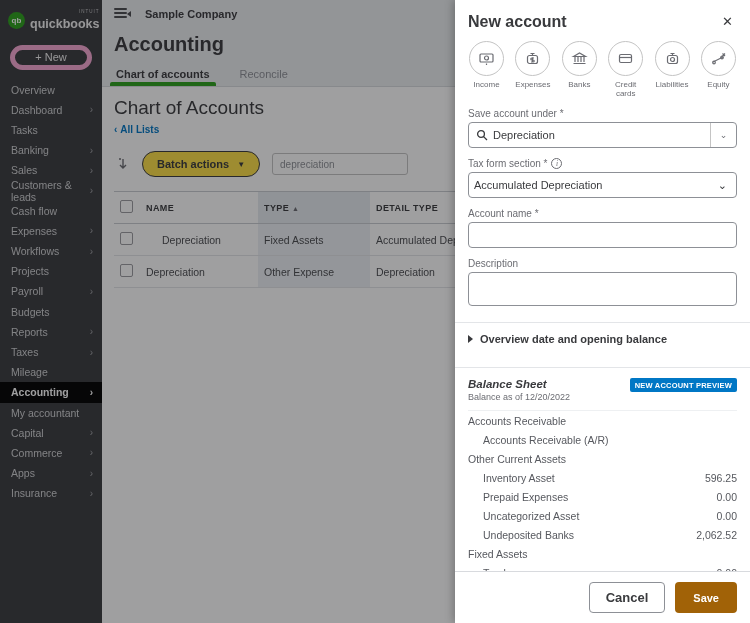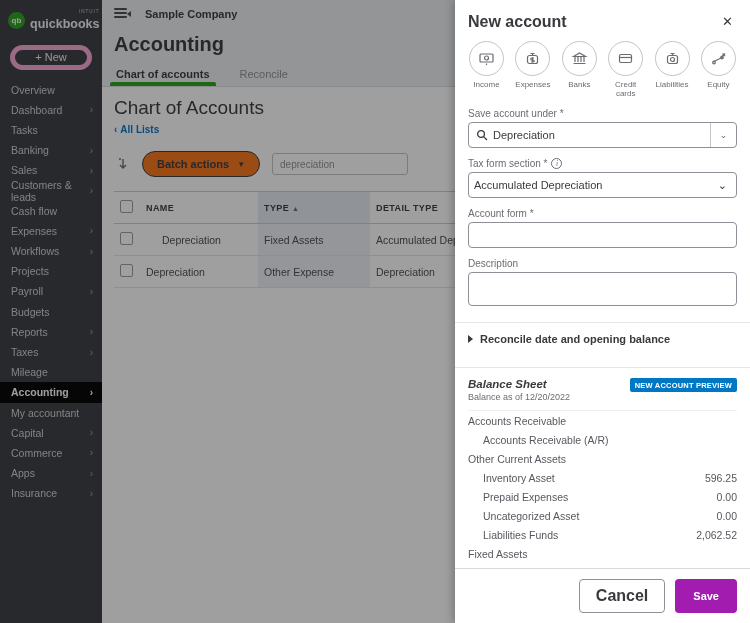--- a/index.html
+++ b/index.html
@@ -31,21 +31,21 @@
   .page-title { font-size:20px; font-weight:bold; color:#393a3d; padding:6px 12px 8px 12px; }
   .tabs { display:flex; gap:26px; padding:0 12px; border-bottom:1px solid #d8dade; }
   .tab { font-size:11px; padding:4px 2px 6px 2px; color:#8d9096; position:relative; cursor:pointer; }
   .tab.active { color:#393a3d; font-weight:bold; }
   .tab.active::after { content:""; position:absolute; left:-4px; right:-4px; bottom:0; height:4px; background:#2ca01c; border-radius:2px 2px 0 0; }
   .card { background:#fff; height:calc(100% - 86px); padding:10px 0 0 12px; }
   .section-title { font-size:19px; color:#393a3d; }
   .back-link { font-size:10px; font-weight:bold; color:#0077c5; margin-top:3px; display:inline-flex; align-items:center; gap:3px; cursor:pointer; }
   .controls { display:flex; align-items:center; gap:12px; margin:14px 0 14px 2px; }
   .filter-ico { width:14px; height:14px; color:#6b6c72; }
-  .batch-btn { display:flex; align-items:center; gap:8px; border:1.5px solid #393a3d; border-radius:15px; height:26px; padding:0 14px; font-size:11px; font-weight:bold; color:#393a3d; background:#f97316; cursor:pointer; font-family:inherit; }
+  .batch-btn { display:flex; align-items:center; gap:8px; border:1.5px solid #393a3d; border-radius:15px; height:26px; padding:0 14px; font-size:11px; font-weight:bold; color:#393a3d; background:#fde047; cursor:pointer; font-family:inherit; }
   .batch-btn .caret { font-size:8px; }
   .search-box { width:136px; height:22px; border:1px solid #c4c4c4; border-radius:3px; padding:0 7px; font-size:10px; color:#8d9096; font-family:inherit; background:#fff; }
 
   table.coa { border-collapse:collapse; width:440px; margin-top:4px; }
   table.coa th, table.coa td { text-align:left; font-weight:normal; }
   table.coa thead th { font-size:9px; font-weight:bold; color:#393a3d; letter-spacing:.4px; border-top:1px solid #c9cbd0; border-bottom:1px solid #c9cbd0; padding:8px 6px; }
   table.coa td { font-size:10.5px; color:#4a4b4f; border-bottom:1px solid #e3e5e8; padding:8px 6px; }
   .col-check { width:26px; }
   .col-name { width:118px; }
   .col-type { width:112px; }
@@ -84,22 +84,22 @@
   .tri-right { width:0; height:0; border-top:4px solid transparent; border-bottom:4px solid transparent; border-left:5px solid #393a3d; }
   .prev-head { display:flex; justify-content:space-between; align-items:flex-start; padding-top:10px; }
   .prev-title { font-size:11.5px; font-weight:bold; color:#393a3d;font-style:italic; }
   .prev-sub { font-size:9px; color:#6b6c72; margin-top:2px; }
   .badge { background:#0077c5; color:#fff; font-size:7.5px; font-weight:bold; letter-spacing:.2px; padding:2.5px 5px; border-radius:2px; white-space:nowrap; }
   .prev-list { margin-top:8px; border-top:1px solid #eef0f2; }
   .prev-row { display:flex; justify-content:space-between; align-items:center; height:19px; font-size:10.5px; color:#56585e; }
   .prev-row .lvl1 { padding-left:15px; }
   .prev-val { color:#56585e;text-align:center; }
   .modal-footer { border-top:1px solid #d8dade; padding:10px 13px; display:flex; justify-content:flex-end; gap:10px; background:#fff; }
-  .btn-cancel { border:1px solid #8d9096; background:#fff; color:#393a3d; font-size:16px; font-weight:bold; border-radius:4px; padding:7px 16px; cursor:pointer; font-family:inherit; }
-  .btn-save { border:none; background:#a21caf; color:#fff; font-size:11px; font-weight:bold; border-radius:4px; padding:7px 18px; cursor:pointer; font-family:inherit; }
+  .btn-cancel { border:1px solid #8d9096; background:#fff; color:#393a3d; font-size:13px; font-weight:bold; border-radius:4px; padding:7px 16px; cursor:pointer; font-family:inherit; }
+  .btn-save { border:none; background:#a16207; color:#fff; font-size:11px; font-weight:bold; border-radius:4px; padding:7px 18px; cursor:pointer; font-family:inherit; }
 </style>
 </head>
 <body>
 
 <div class="app">
 
   <div class="sidebar">
     <div class="logo-row">
       <div class="logo-circle">qb</div>
       <div class="logo-text">
@@ -330,30 +330,30 @@
 
       <div class="f-label">
           <span>Tax form section *</span>
           <span class="info-ico">i</span>
         </div>
       <div class="f-input">
         <span class="combo-val">Accumulated Depreciation</span>
         <span class="select-chev">⌄</span>
       </div>
 
-      <div class="f-label">Account form *</div>
+      <div class="f-label">Account name *</div>
       <input class="txt-input" value="" style="">
 
       <div class="f-label">Description</div>
       <textarea class="txt-input" style=""></textarea>
 
       <div class="divider"></div>
       <div class="start-row">
         <span class="tri-right"></span>
-        <span>Reconcile date and opening balance</span>
+        <span>Overview date and opening balance</span>
       </div>
       <div class="divider"></div>
 
       <div class="prev-head">
         <div>
           <div class="prev-title">Balance Sheet</div>
           <div class="prev-sub">Balance as of 12/20/2022</div>
         </div>
         <span class="badge">NEW ACCOUNT PREVIEW</span>
       </div>
@@ -377,21 +377,21 @@
           </div>
         <div class="prev-row">
             <span class="lvl1">Prepaid Expenses</span>
             <span class="prev-val">0.00</span>
           </div>
         <div class="prev-row">
             <span class="lvl1">Uncategorized Asset</span>
             <span class="prev-val">0.00</span>
           </div>
         <div class="prev-row">
-            <span class="lvl1">Liabilities Funds</span>
+            <span class="lvl1">Undeposited Banks</span>
             <span class="prev-val">2,062.52</span>
           </div>
         <div class="prev-row">
             <span>Fixed Assets</span>
             <span class="prev-val"></span>
           </div>
         <div class="prev-row">
             <span class="lvl1">Truck</span>
             <span class="prev-val">0.00</span>
           </div>

